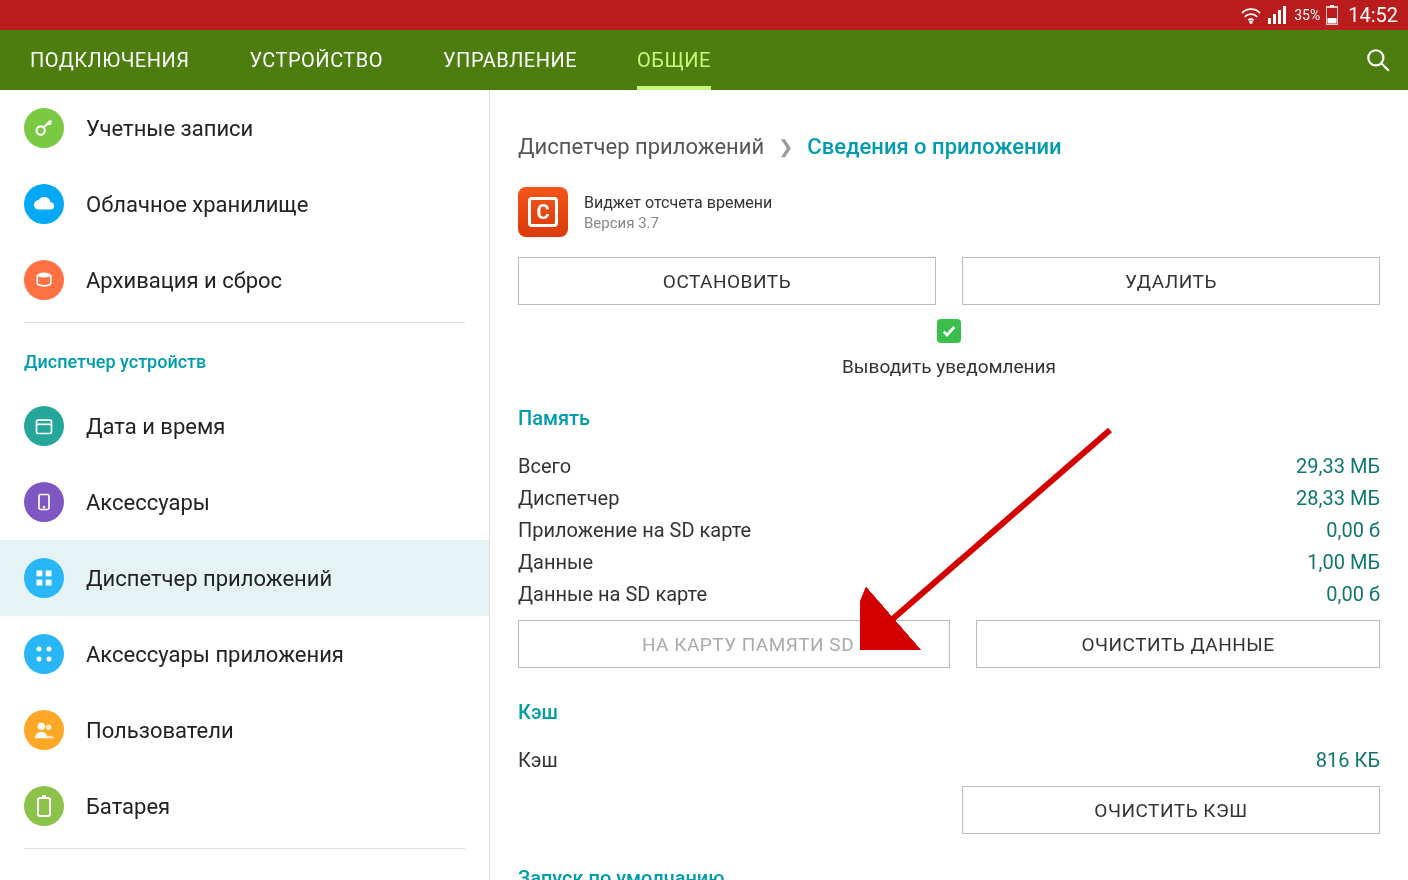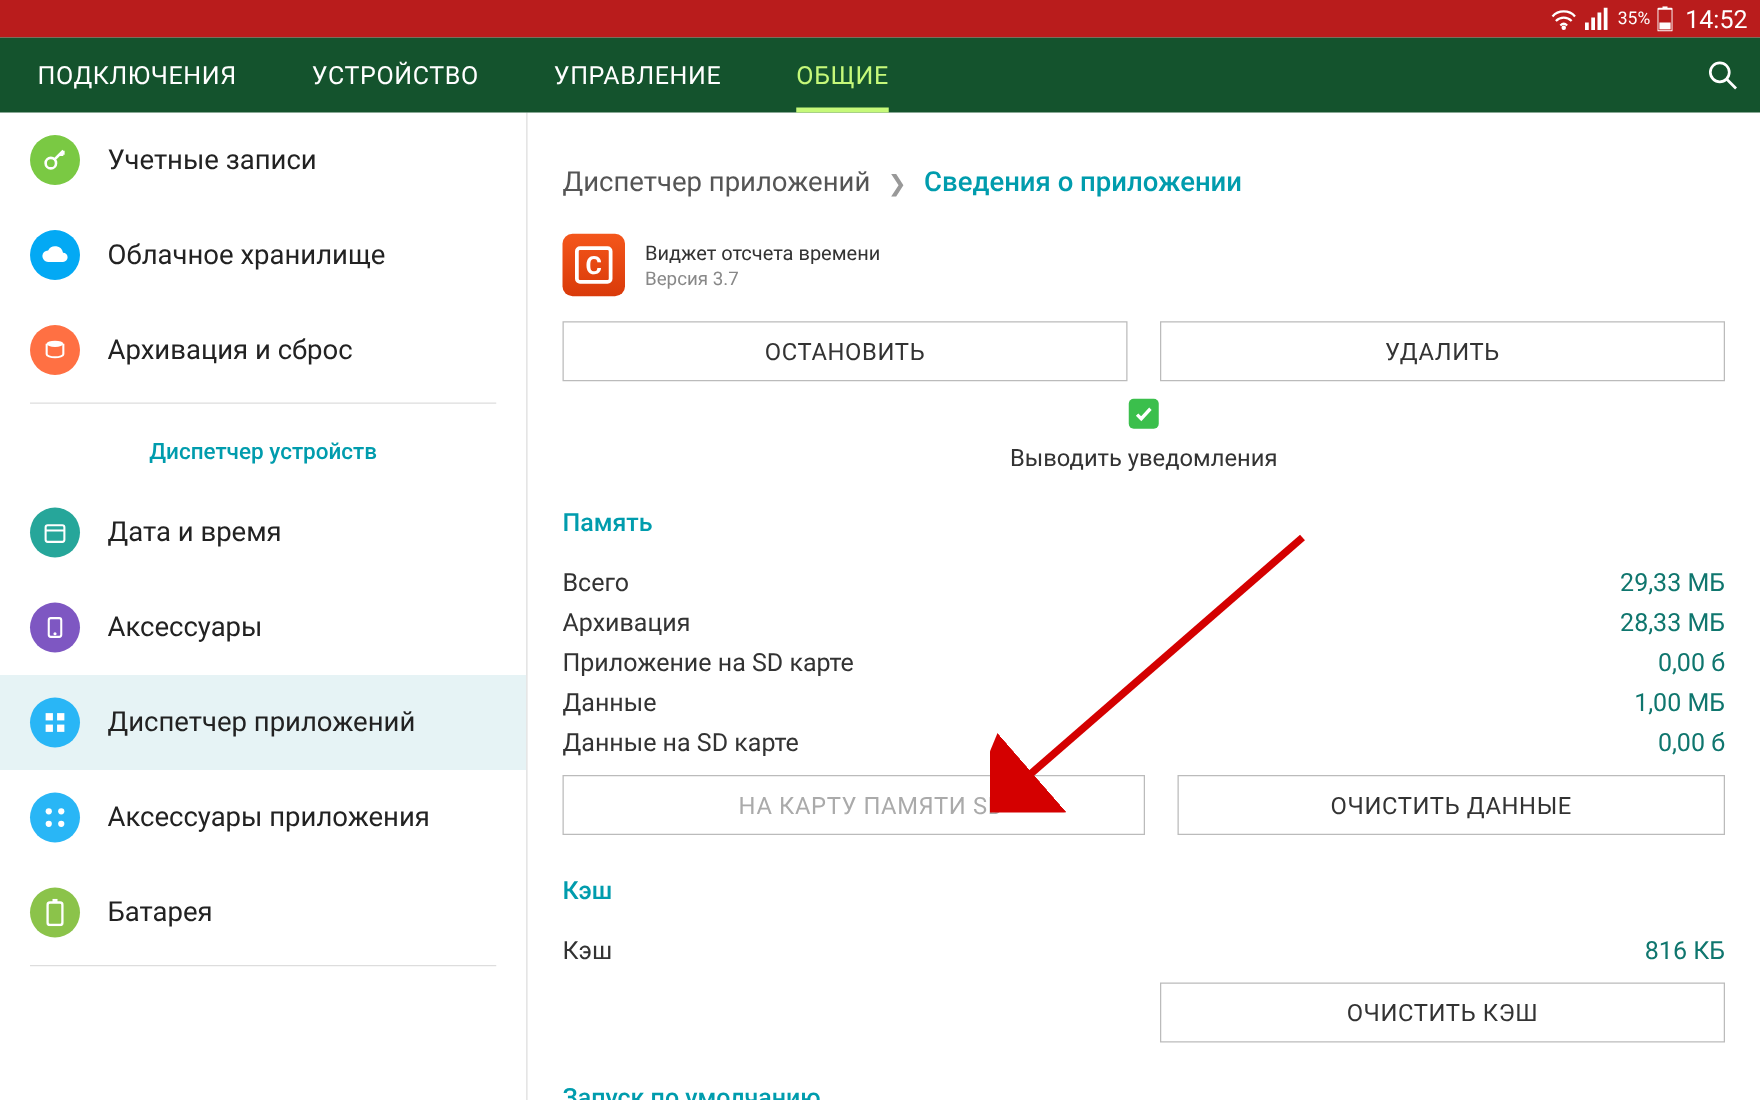--- a/index.html
+++ b/index.html
@@ -17,21 +17,21 @@
     font-size: 17px;
     gap: 6px;
   }
   .status-bar .ico { display: inline-flex; align-items: center; }
   .status-bar .time { font-size: 20px; margin-left: 4px; }
   .status-bar .batt-pct { font-size: 14px; }
 
   
   .tab-bar {
     height: 60px;
-    background: #14532d;
+    background: #4d7c0f;
     display: flex;
     align-items: center;
     position: relative;
   }
   .tab {
     padding: 0 30px;
     height: 100%;
     display: flex;
     align-items: center;
     color: #fff;
@@ -56,24 +56,23 @@
     color: #fff;
     cursor: pointer;
   }
 
   
   .body {
     display: flex;
     height: calc(880px - 90px);
   }
   .sidebar {
-    width: 422px;
+    width: 490px;
     border-right: 1px solid #ddd;
     overflow: hidden;
-    text-align: center;
   }
   .content {
     flex: 1;
     padding: 0 28px 0 28px;
     position: relative;
     overflow: hidden;
   }
 
   
   .s-item {
@@ -299,20 +298,31 @@
         <svg width="20" height="20" viewBox="0 0 24 24" fill="#fff">
             <circle cx="6" cy="6" r="3"></circle>
             <circle cx="18" cy="6" r="3"></circle>
             <circle cx="6" cy="18" r="3"></circle>
             <circle cx="18" cy="18" r="3"></circle>
           </svg>
       </div>
       <div class="s-label">Аксессуары приложения</div>
     </div>
     <div class="s-item">
+      <div class="s-icon" style="background:#ffa726">
+        <svg width="22" height="22" viewBox="0 0 24 24" fill="#fff">
+            <circle cx="9" cy="8" r="4"></circle>
+            <path d="M2 21 a7 7 0 0 1 14 0Z"></path>
+            <circle cx="17" cy="9" r="3" opacity="0.8"></circle>
+            <path d="M14 21 a5 5 0 0 1 9 0Z" opacity="0.8"></path>
+          </svg>
+      </div>
+      <div class="s-label">Пользователи</div>
+    </div>
+    <div class="s-item">
       <div class="s-icon" style="background:#8bc34a">
         <svg width="14" height="22" viewBox="0 0 14 22" fill="#fff">
             <rect x="1" y="3" width="12" height="18" rx="2" fill="none" stroke="#fff" stroke-width="2"></rect>
             <rect x="5" y="0" width="4" height="3"></rect>
           </svg>
       </div>
       <div class="s-label">Батарея</div>
     </div>
     <div class="s-divider"></div>
   </div>
@@ -349,21 +359,21 @@
       <span>Выводить уведомления</span>
     </div>
 
     <div class="section-h">Память</div>
     <div class="kv-group">
       <div class="kv">
           <span>Всего</span>
           <span class="v">29,33 МБ</span>
         </div>
       <div class="kv">
-          <span>Архивация</span>
+          <span>Диспетчер</span>
           <span class="v">28,33 МБ</span>
         </div>
       <div class="kv">
           <span>Приложение на SD карте</span>
           <span class="v">0,00 б</span>
         </div>
       <div class="kv">
           <span>Данные</span>
           <span class="v">1,00 МБ</span>
         </div>

